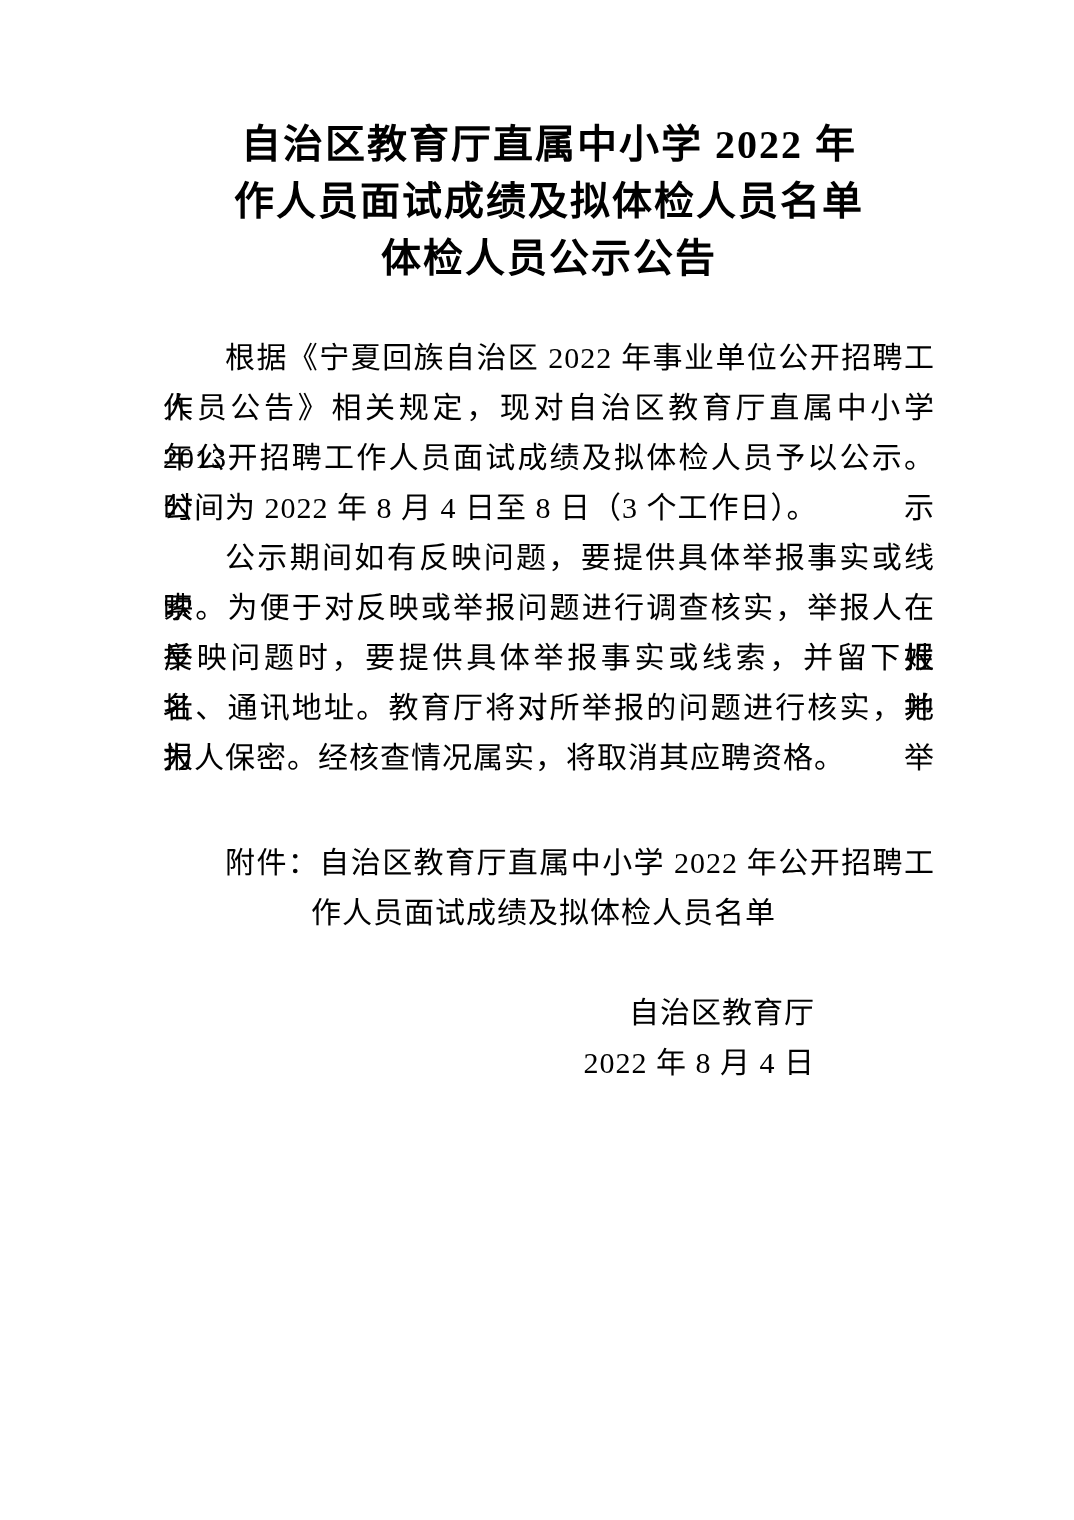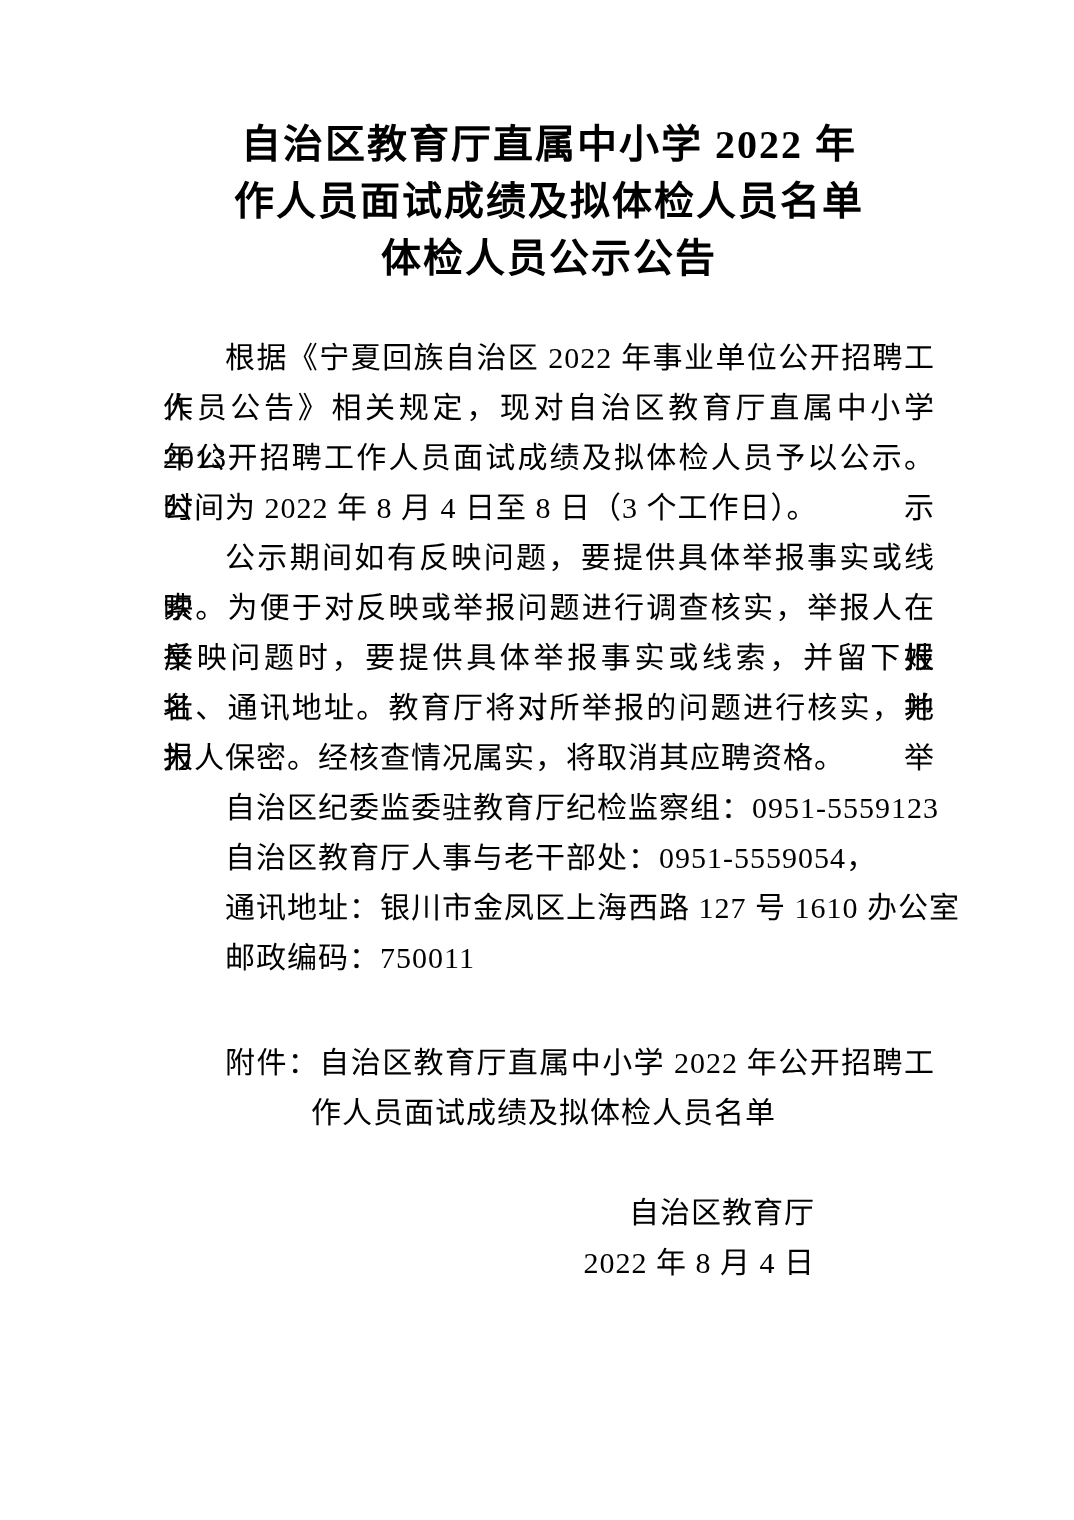--- a/index.html
+++ b/index.html
@@ -75,26 +75,20 @@
     </div>
 
     <div>
       <div class="line jl ind">公示期间如有反映问题，要提供具体举报事实或线索</div>
       <div class="line jl">映。为便于对反映或举报问题进行调查核实，举报人在举报</div>
       <div class="line jl">反映问题时，要提供具体举报事实或线索，并留下姓名、地</div>
       <div class="line jl">址、通讯地址。教育厅将对所举报的问题进行核实，并为举</div>
       <div class="line">报人保密。经核查情况属实，将取消其应聘资格。</div>
     </div>
 
-    <div>
-      <div class="line ind">自治区纪委监委驻教育厅纪检监察组：0951-5559123</div>
-      <div class="line ind">自治区教育厅人事与老干部处：0951-5559054，</div>
-      <div class="line ind">通讯地址：银川市金凤区上海西路 127 号 1610 办公室</div>
-      <div class="line ind">邮政编码：750011</div>
-    </div>
 
     <div class="attachment-block">
       <div class="line jl ind">附件：自治区教育厅直属中小学 2022 年公开招聘工</div>
       <div class="line ind2">作人员面试成绩及拟体检人员名单</div>
     </div>
 
     <div class="sign-block">
       <div class="line">自治区教育厅</div>
       <div class="line">2022 年 8 月 4 日</div>
     </div>

